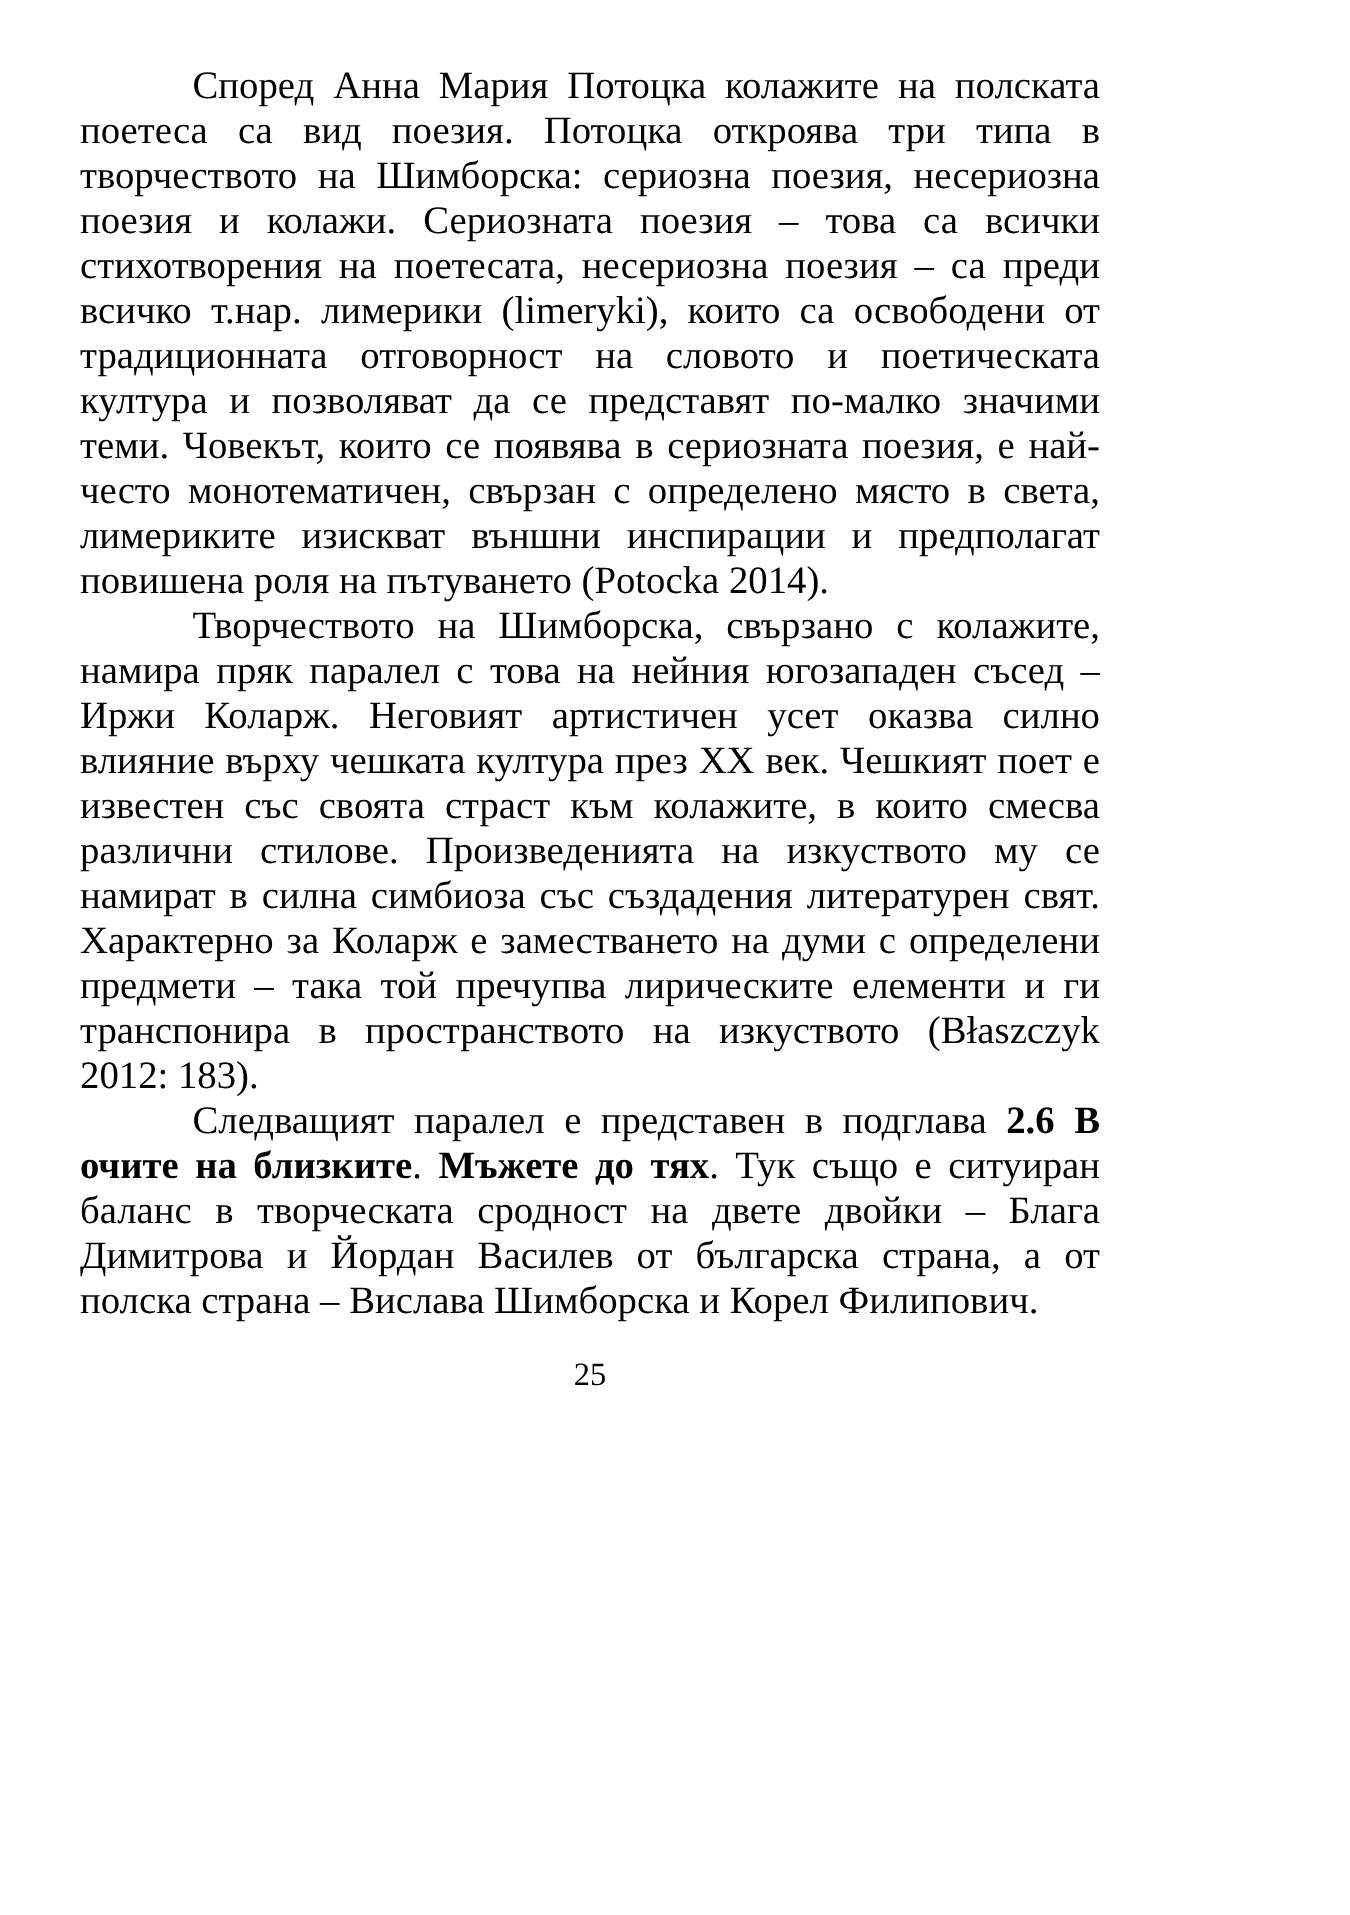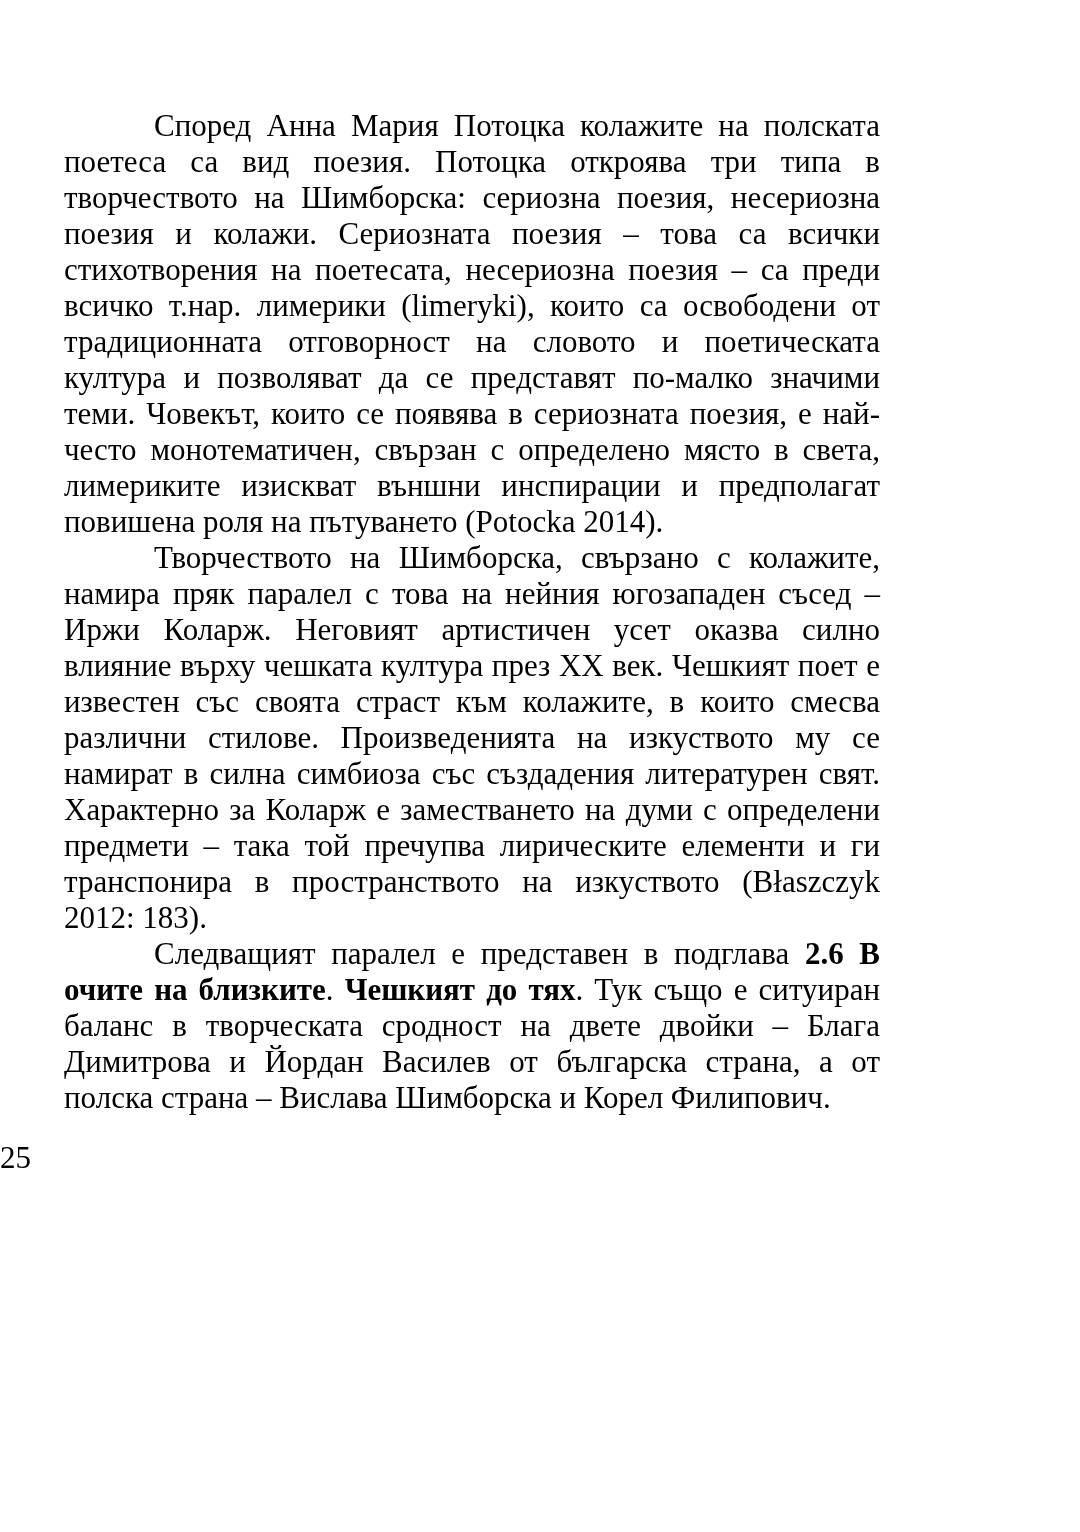--- a/index.html
+++ b/index.html
@@ -6,21 +6,21 @@
       margin: 0;
       padding: 0;
       background: #ffffff;
     }
     .page {
       position: relative;
       width: 944px;
       height: 1532px;
       background: #ffffff;
       box-sizing: border-box;
-      padding-top: 108px;
+      padding-top: 50px;
       overflow: hidden;
       font-family: "Liberation Serif", serif;
       color: #000000;
     }
     .text-block {
       width: 816px;
       margin: 0 auto;
       font-size: 31px;
       line-height: 36px;
       text-align: justify;
@@ -29,28 +29,28 @@
     .para {
       margin: 0;
       padding: 0;
       text-indent: 90px;
     }
     .bold {
       font-weight: bold;
     }
     .page-number {
       margin-top: 24px;
-      text-align: left;
-      font-size: 31px;
+      text-align: center;
+      font-size: 26px;
       line-height: 36px;
     }
   </style>
 </head>
 <body>
 
 <div class="page">
   <div class="text-block">
       <p class="para"><span>Според Анна Мария Потоцка колажите на полската поетеса са вид поезия. Потоцка откроява три типа в творчеството на Шимборска: сериозна поезия, несериозна поезия и колажи. Сериозната поезия – това са всички стихотворения на поетесата, несериозна поезия – са преди всичко т.нар. лимерики (limeryki), които са освободени от традиционната отговорност на словото и поетическата култура и позволяват да се представят по-малко значими теми. Човекът, които се появява в сериозната поезия, е най-често монотематичен, свързан с определено място в света, лимериките изискват външни инспирации и предполагат повишена роля на пътуването (Potocka 2014).</span></p>
       <p class="para"><span>Творчеството на Шимборска, свързано с колажите, намира пряк паралел с това на нейния югозападен съсед – Иржи Коларж. Неговият артистичен усет оказва силно влияние върху чешката култура през XX век. Чешкият поет е известен със своята страст към колажите, в които смесва различни стилове. Произведенията на изкуството му се намират в силна симбиоза със създадения литературен свят. Характерно за Коларж е заместването на думи с определени предмети – така той пречупва лирическите елементи и ги транспонира в пространството на изкуството (Błaszczyk 2012: 183).</span></p>
-      <p class="para"><span>Следващият паралел е представен в подглава </span><span class="bold">2.6 В очите на близките</span><span>. </span><span class="bold">Чешкият до тях</span><span>. Тук също е ситуиран баланс в творческата сродност на двете двойки – Блага Димитрова и Йордан Василев от българска страна, а от полска страна – Вислава Шимборска и Корел Филипович.</span></p>
+      <p class="para"><span>Следващият паралел е представен в подглава </span><span class="bold">2.6 В очите на близките</span><span>. </span><span class="bold">Мъжете до тях</span><span>. Тук също е ситуиран баланс в творческата сродност на двете двойки – Блага Димитрова и Йордан Василев от българска страна, а от полска страна – Вислава Шимборска и Корел Филипович.</span></p>
     </div>
   <div class="page-number">25</div>
 </div>
 
 </body></html>

